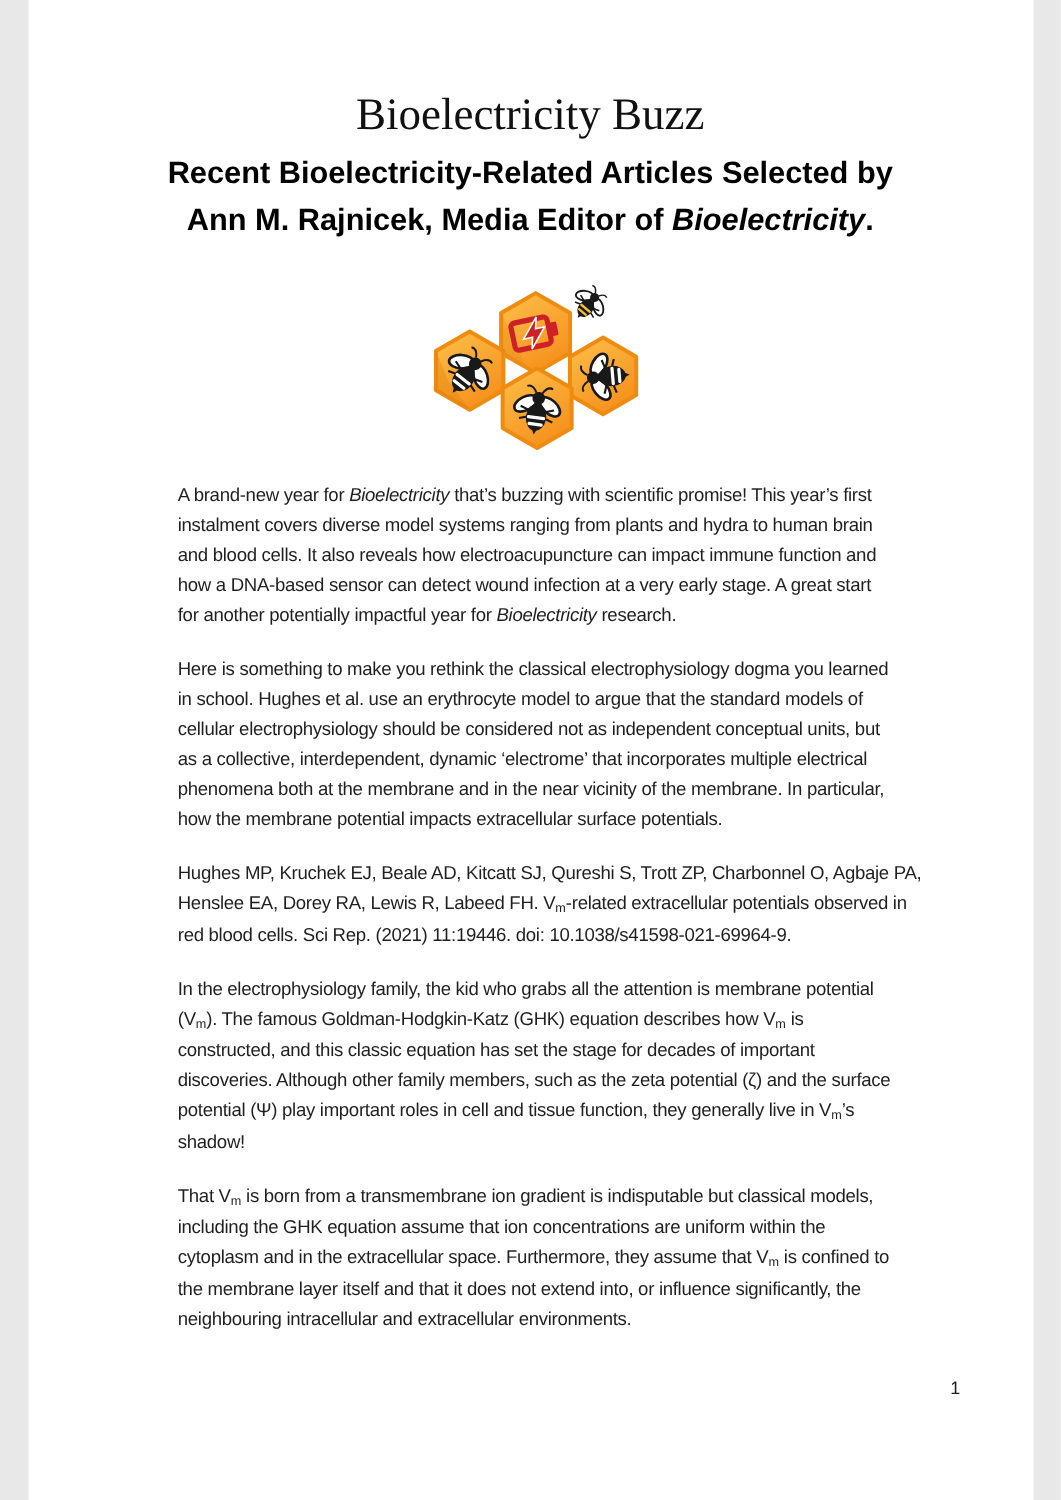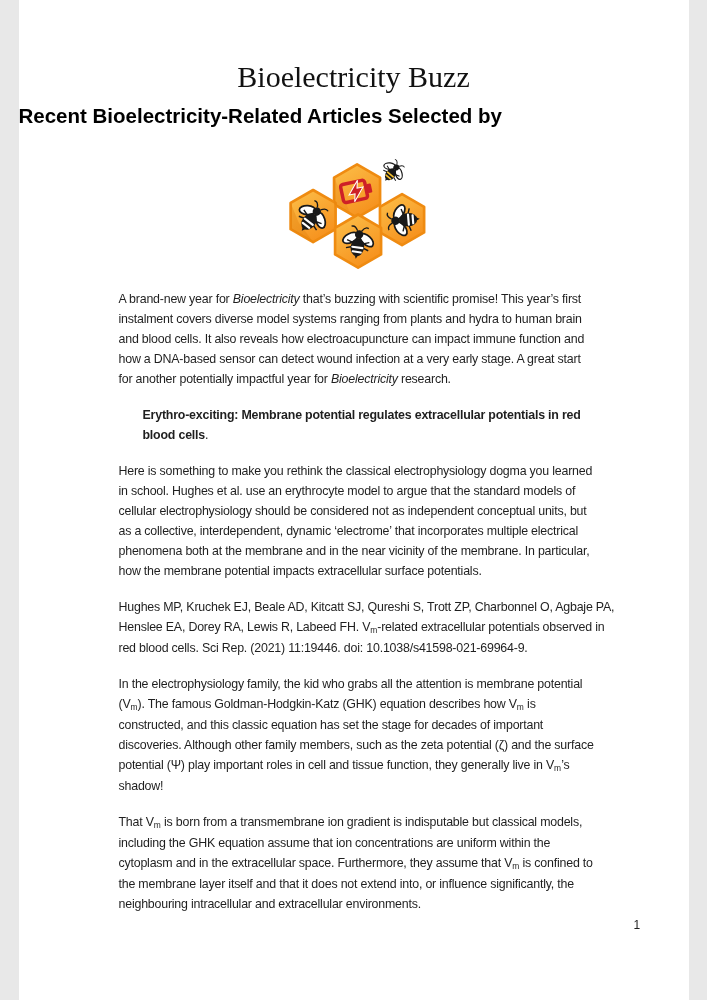--- a/index.html
+++ b/index.html
@@ -15,20 +15,21 @@
   }
   .content{padding:0 76px 0 84px;}
   .doc-title{
     margin:0;padding-top:58px;
     font-family:"Liberation Serif","DejaVu Serif",serif;
     font-size:30px;line-height:38px;font-weight:400;
     text-align:center;color:#111;
   }
   .doc-subtitle{
     margin:4px 0 0 0;
+    text-align:center;
     font-size:20.5px;line-height:31px;font-weight:bold;
     color:#000;
   }
   .doc-subtitle .subline{white-space:nowrap;}
   .figure{
     margin-top:24px;
     display:flex;justify-content:center;
   }
   p.body{
     margin:16px;
@@ -50,20 +51,21 @@
   .rsub{font-size:.68em;position:relative;top:.22em;letter-spacing:0;}
 </style>
 </head>
 <body>
 
 <div class="page">
   <h1 class="doc-title">Bioelectricity Buzz</h1>
 
   <div class="doc-subtitle">
     <div class="subline"><span>Recent Bioelectricity-Related Articles Selected by</span></div>
+    <div class="subline"><span>Ann M. Rajnicek, Media Editor of </span><span class="ri">Bioelectricity</span><span>.</span></div>
   </div>
 
   <div class="figure">
     <svg width="184" height="118" viewBox="0 0 180 115">
       <defs>
         <linearGradient id="hexGrad" x1="0" y1="0" x2="0.55" y2="1">
           <stop offset="0" class="grad-top" stop-color="#FCC04A"></stop>
           <stop offset="1" class="grad-bottom" stop-color="#F6921E"></stop>
         </linearGradient>
         <g id="beeG">
@@ -103,21 +105,20 @@
       <use href="#beeG" transform="translate(138,63.5) rotate(-95)" style="color:#ffffff"></use>
       <use href="#beeG" transform="translate(94,85) rotate(8)" style="color:#ffffff"></use>
 
       <use href="#beeG" transform="translate(128,16) rotate(40) scale(0.72)" style="color:var(--stripe_yellow,#F6C12F)"></use>
     </svg>
   </div>
 
   <div class="content">
     <p class="body intro"><span>A brand-new year for </span><span class="ri">Bioelectricity</span><span> that’s buzzing with scientific promise! This year’s first instalment covers diverse model systems ranging from plants and hydra to human brain and blood cells. It also reveals how electroacupuncture can impact immune function and how a DNA-based sensor can detect wound infection at a very early stage. A great start for another potentially impactful year for </span><span class="ri">Bioelectricity</span><span> research.</span></p>
 
-    <p class="body article-heading"><span class="rb">Erythro-exciting: Membrane potential regulates extracellular potentials in red blood cells</span><span>.</span></p>
 
     <p class="body after-heading"><span>Here is something to make you rethink the classical electrophysiology dogma you learned in school. Hughes et al. use an erythrocyte model to argue that the standard models of cellular electrophysiology should be considered not as independent conceptual units, but as a collective, interdependent, dynamic ‘electrome’ that incorporates multiple electrical phenomena both at the membrane and in the near vicinity of the membrane. In particular, how the membrane potential impacts extracellular surface potentials.</span></p>
 
     <p class="body citation"><span>Hughes MP, Kruchek EJ, Beale AD, Kitcatt SJ, Qureshi S, Trott ZP, Charbonnel O, Agbaje PA, Henslee EA, Dorey RA, Lewis R, Labeed FH. V</span><span class="rsub">m</span><span>-related extracellular potentials observed in red blood cells. Sci Rep. (2021) 11:19446. doi: 10.1038/s41598-021-69964-9.</span></p>
 
     <p class="body para"><span>In the electrophysiology family, the kid who grabs all the attention is membrane potential (V</span><span class="rsub">m</span><span>). The famous Goldman-Hodgkin-Katz (GHK) equation describes how V</span><span class="rsub">m</span><span> is constructed, and this classic equation has set the stage for decades of important discoveries. Although other family members, such as the zeta potential (ζ) and the surface potential (Ψ) play important roles in cell and tissue function, they generally live in V</span><span class="rsub">m</span><span>’s shadow!</span></p>
 
     <p class="body para"><span>That V</span><span class="rsub">m</span><span> is born from a transmembrane ion gradient is indisputable but classical models, including the GHK equation assume that ion concentrations are uniform within the cytoplasm and in the extracellular space. Furthermore, they assume that V</span><span class="rsub">m</span><span> is confined to the membrane layer itself and that it does not extend into, or influence significantly, the neighbouring intracellular and extracellular environments.</span></p>
   </div>
 

